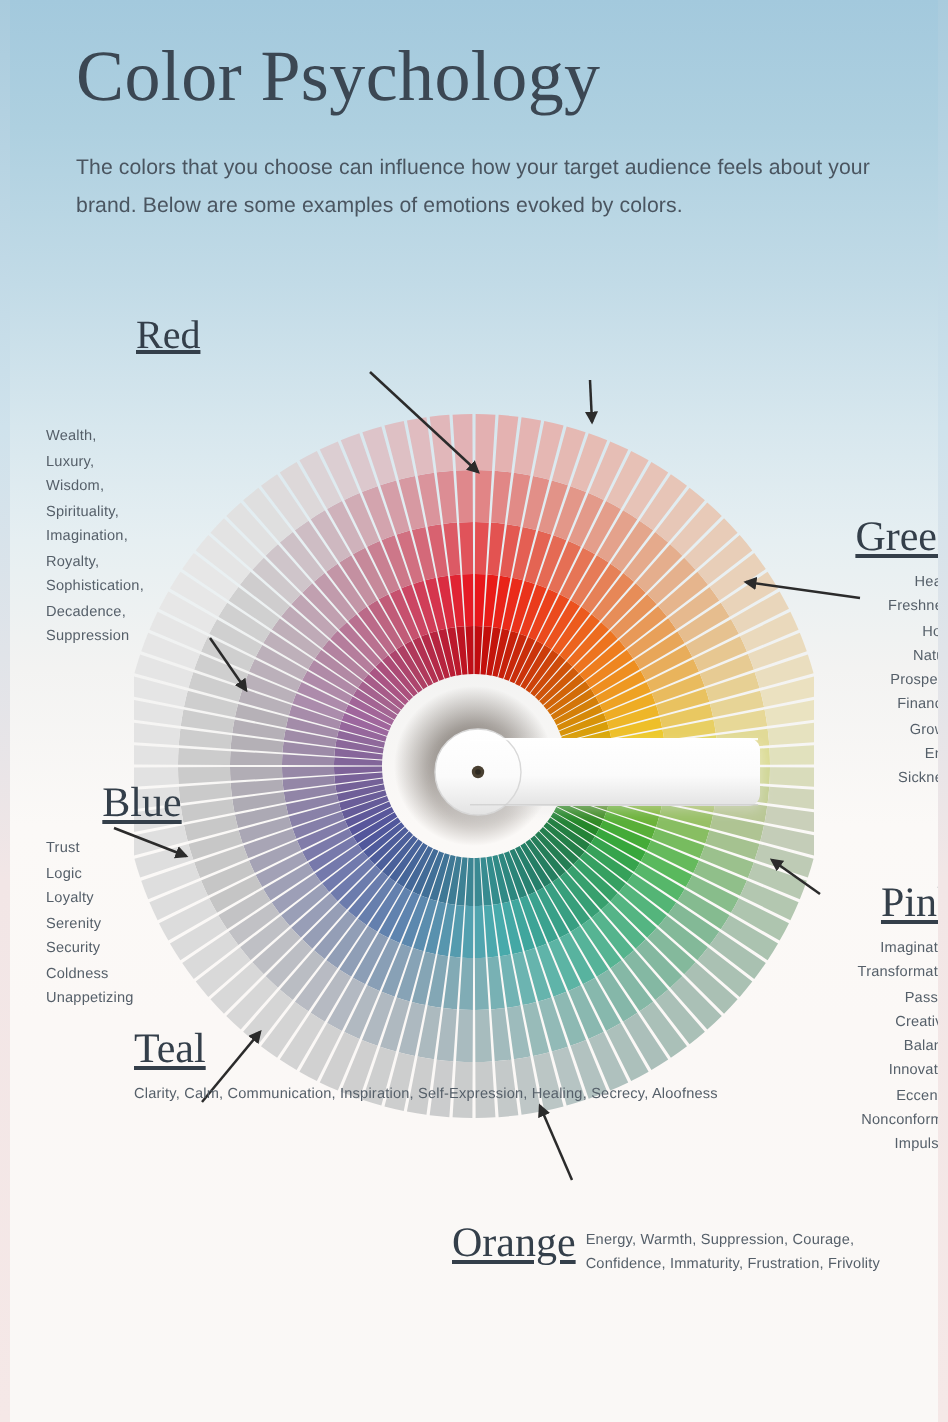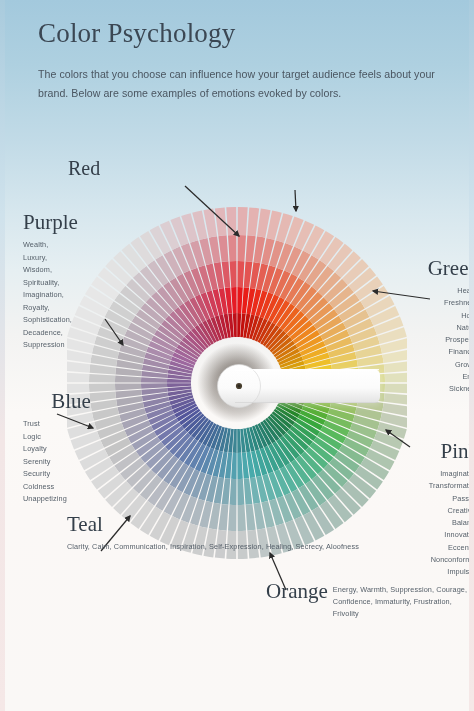--- a/index.html
+++ b/index.html
@@ -63,21 +63,21 @@
   .header {
     position: absolute;
     left: 33px;
     top: 18px;
     width: 410px;
     z-index: 4;
   }
 
   .title {
     font-family: "Liberation Serif", serif;
-    font-size: 27px;
+    font-size: 36px;
     font-weight: 400;
     letter-spacing: 0.2px;
     color: #3b4753;
     line-height: 1.12;
     white-space: nowrap;
   }
 
   .intro {
     margin-top: 17px;
     font-size: 10.6px;
@@ -100,20 +100,21 @@
 
   
   .ann { position: absolute; z-index: 5; }
 
   .ann .cname {
     font-family: "Liberation Serif", serif;
     font-weight: 400;
     color: #343f4a;
     line-height: 1;
     white-space: nowrap;
+    text-decoration: underline;
   }
 
   .ann .words {
     font-size: 7.3px;
     line-height: 1.62;
     color: #555f69;
     letter-spacing: 0.1px;
   }
 
   
@@ -144,21 +145,21 @@
   #ann-blue   { left: 18px;  top: 391px; width: 96px; }
   #ann-blue   .cname { font-size: 21px; text-align: center; }
 
   #ann-pink   { left: 404px; top: 441px; width: 70px; }
   #ann-pink   .cname { font-size: 21px; }
 
   #ann-teal   { left: 62px;  top: 514px; }
   #ann-teal   .cname { font-size: 21px; }
   #ann-teal   .words { margin-top: 5px; }
 
-  #ann-orange { left: 221px; top: 581px; margin-left: 40px; }
+  #ann-orange { left: 221px; top: 611px; }
   #ann-orange .cname { font-size: 21px; }
 
   
   #arrows {
     position: absolute;
     left: 0; top: 0;
     width: 474px; height: 711px;
     z-index: 4;
     pointer-events: none;
   }
@@ -710,21 +711,20 @@
         </g>
       </svg>
     </div>
 
     <div class="ann inline" id="ann-red">
       <span class="cname">Red</span>
     </div>
 
 
     <div class="ann stack" id="ann-purple">
-      <div class="cname">Purple</div>
       <div class="words">Wealth,<br>Luxury,<br>Wisdom,<br>Spirituality,<br>Imagination,<br>Royalty,<br>Sophistication,<br>Decadence,<br>Suppression</div>
     </div>
 
     <div class="ann stack right-align" id="ann-green">
       <div class="cname">Green</div>
       <div class="words">Health<br>Freshness<br>Hope<br>Nature<br>Prosperity<br>Finances<br>Growth<br>Envy<br>Sickness</div>
     </div>
 
     <div class="ann stack" id="ann-blue">
       <div class="cname">Blue</div>

